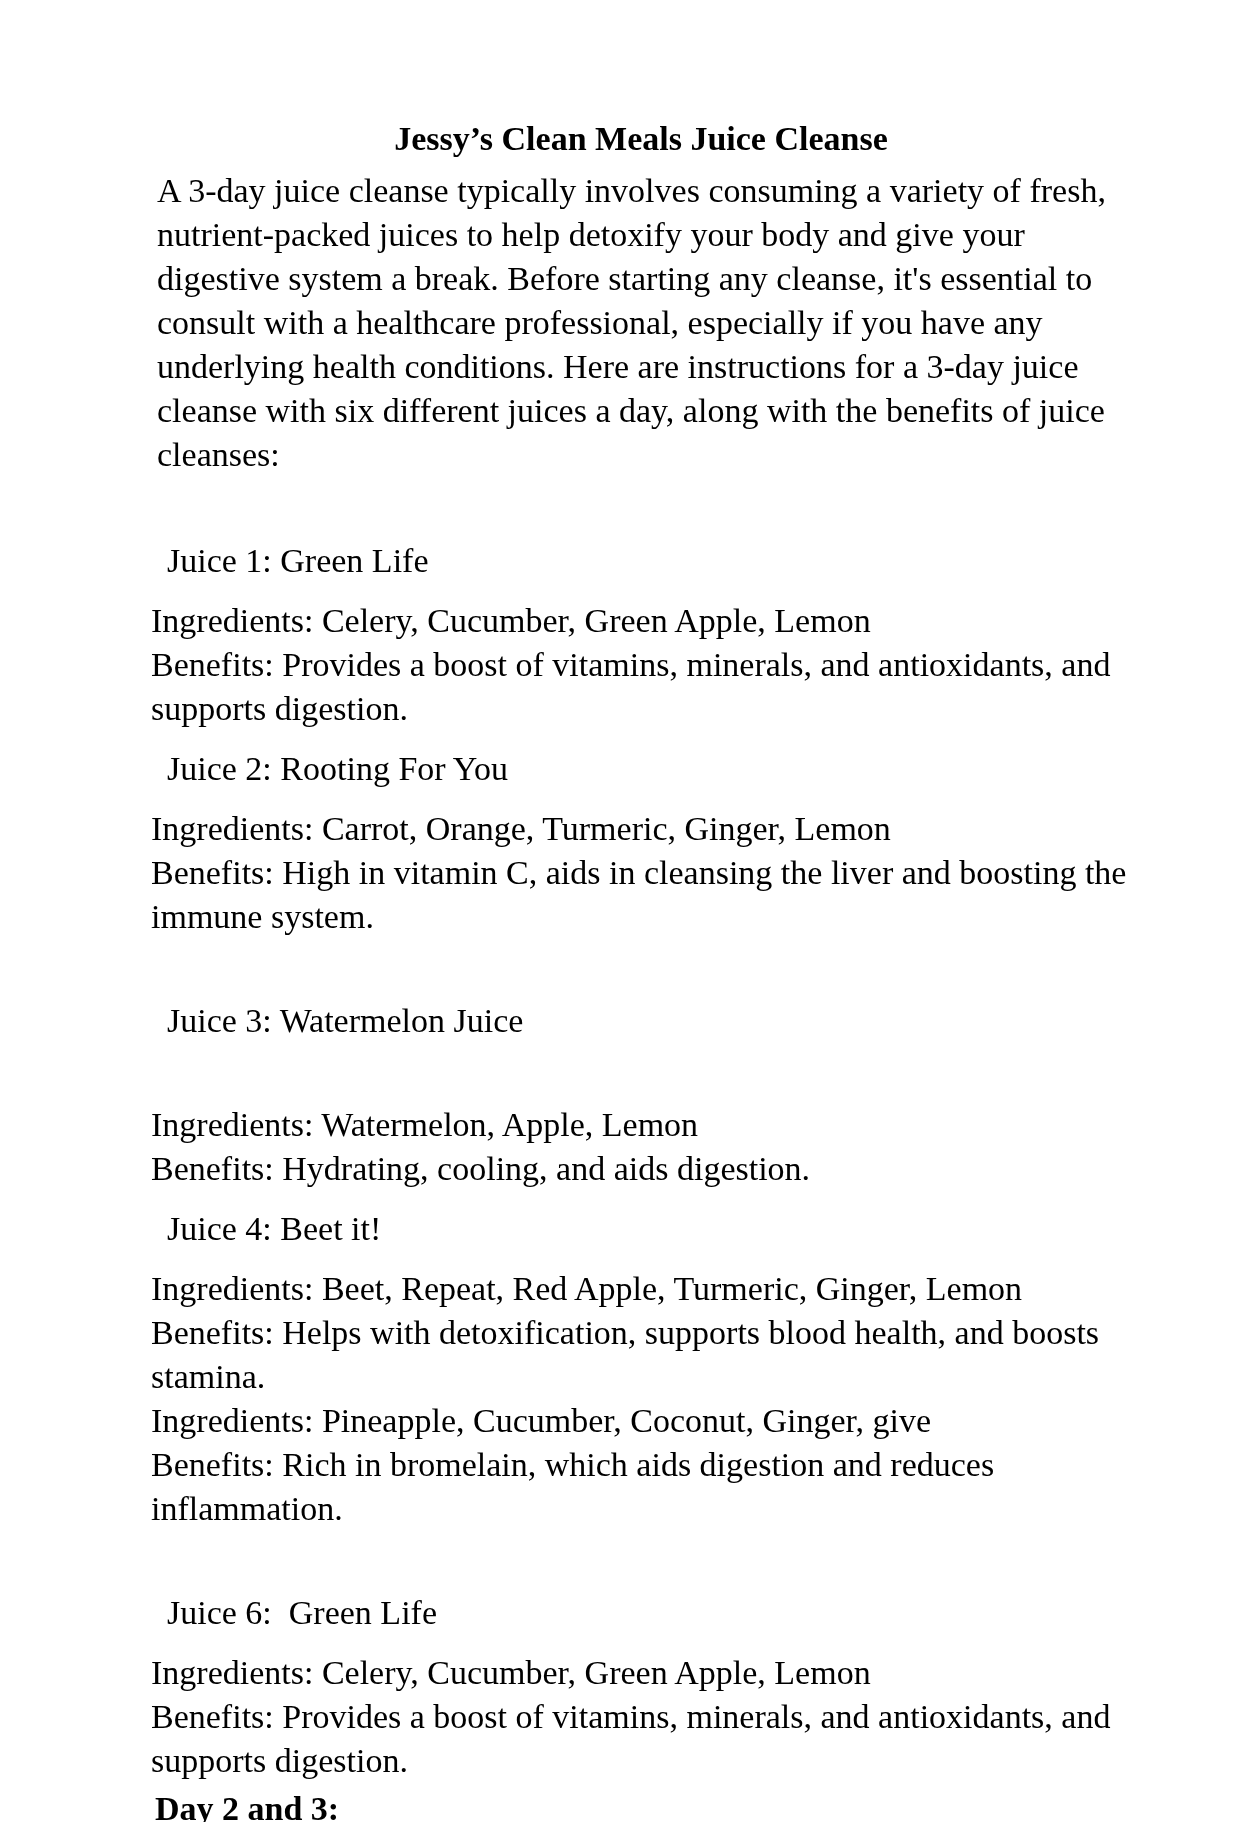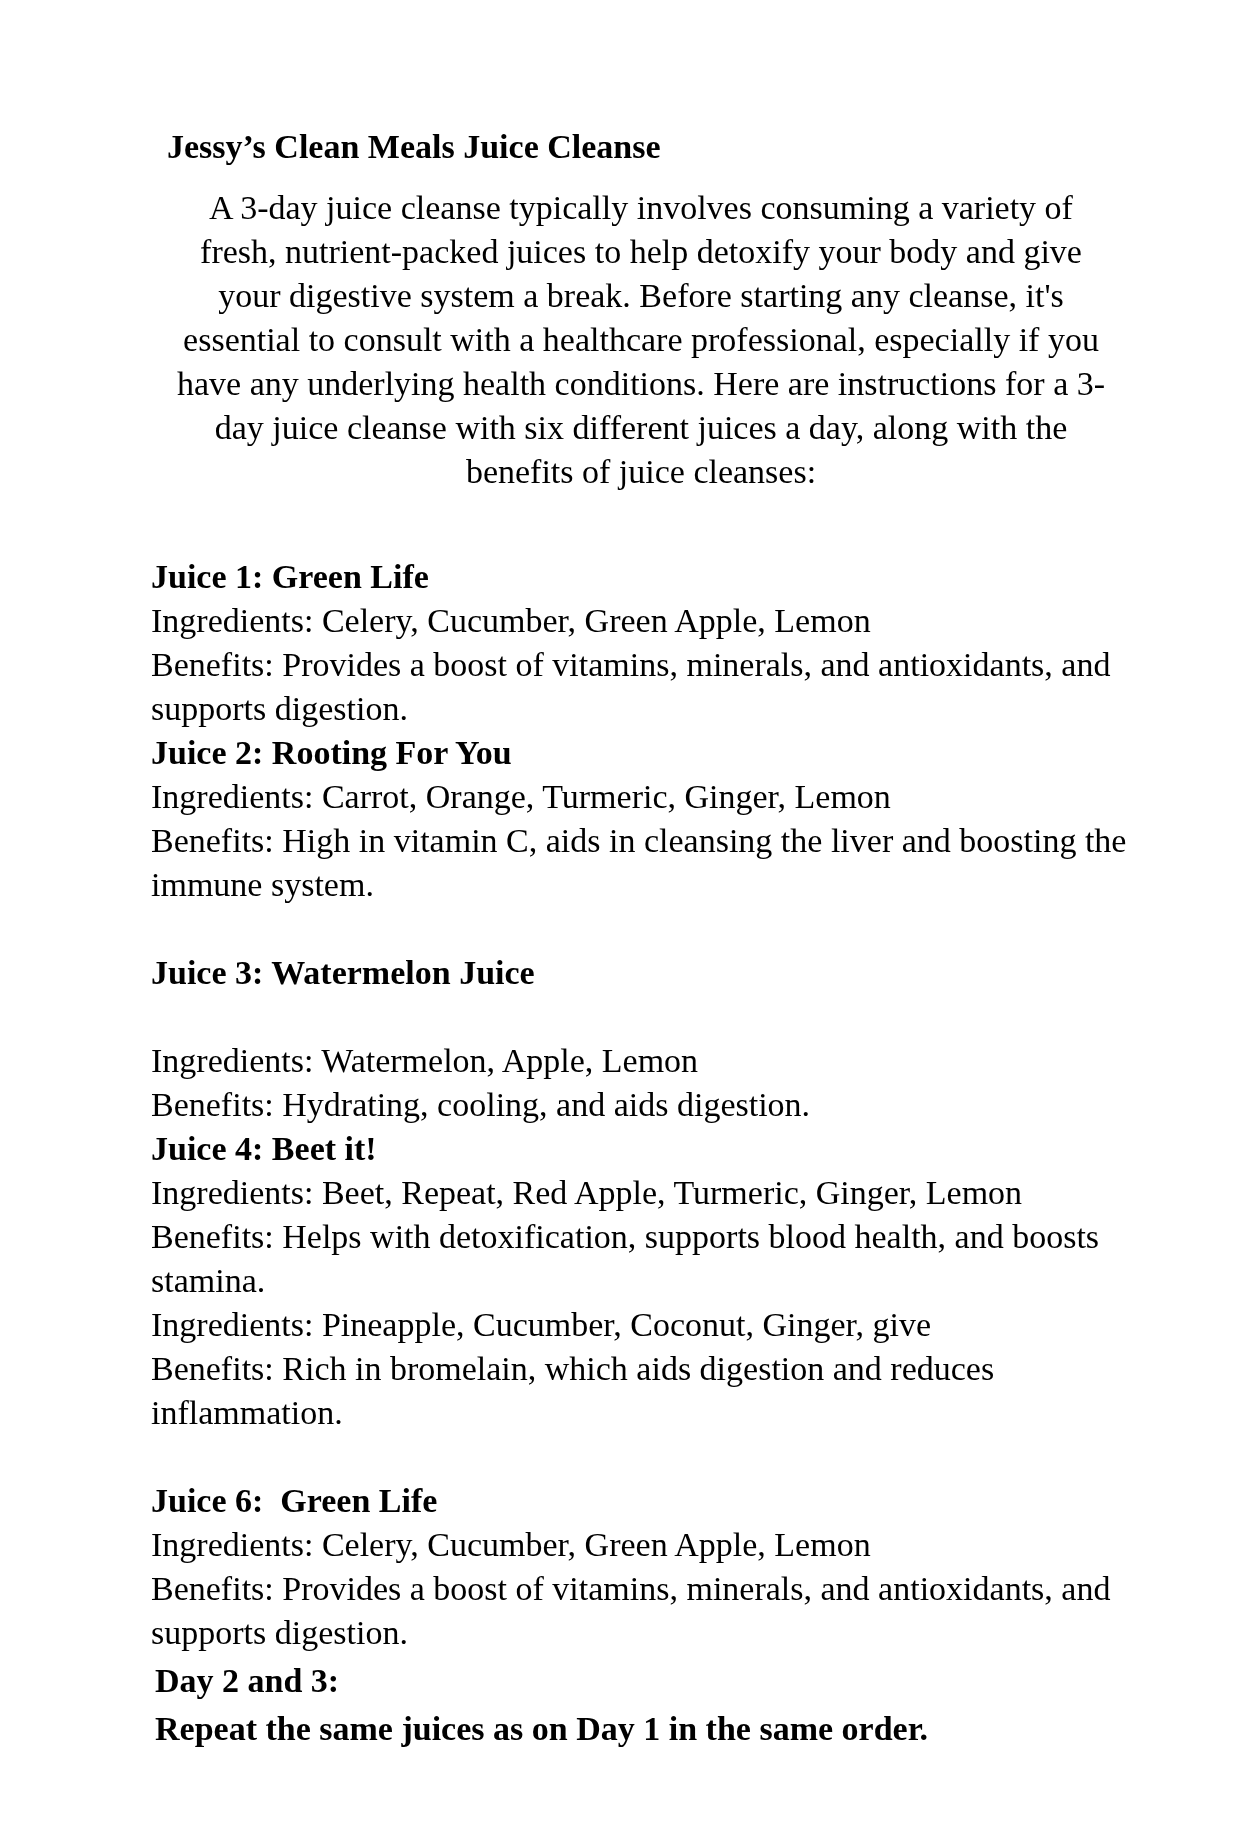--- a/index.html
+++ b/index.html
@@ -17,34 +17,35 @@
     }
     .page {
       position: absolute;
       left: 151px;
       top: 109px;
       width: 980px;
       font-size: 34px;
       line-height: 44px;
     }
     .title {
+      text-align: center;
       font-weight: bold;
-      margin: 16px;
+      margin: 8px;
     }
     .intro {
-      text-align: center;
-      margin: 17px;
+      text-align: left;
+      margin: 2px;
       padding: 0 4px;
     }
     .blank {
       height: 44px;
     }
     .heading {
-      font-weight: bold;
-      margin: 0;
+      font-weight: normal;
+      margin: 16px;
       white-space: pre;
     }
     .line {
       margin: 0;
     }
     .footer-bold {
       font-weight: bold;
       margin: 4px;
     }
   </style>

